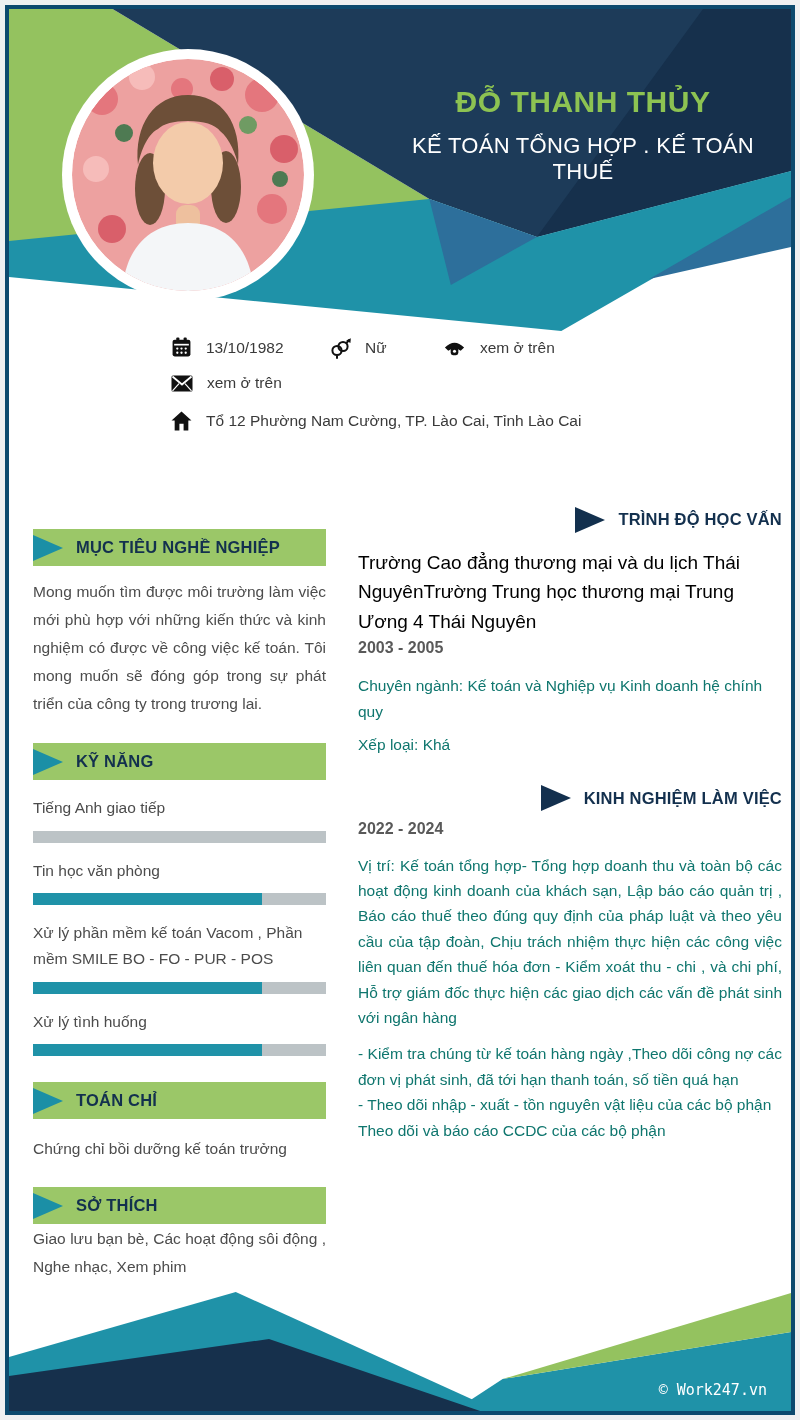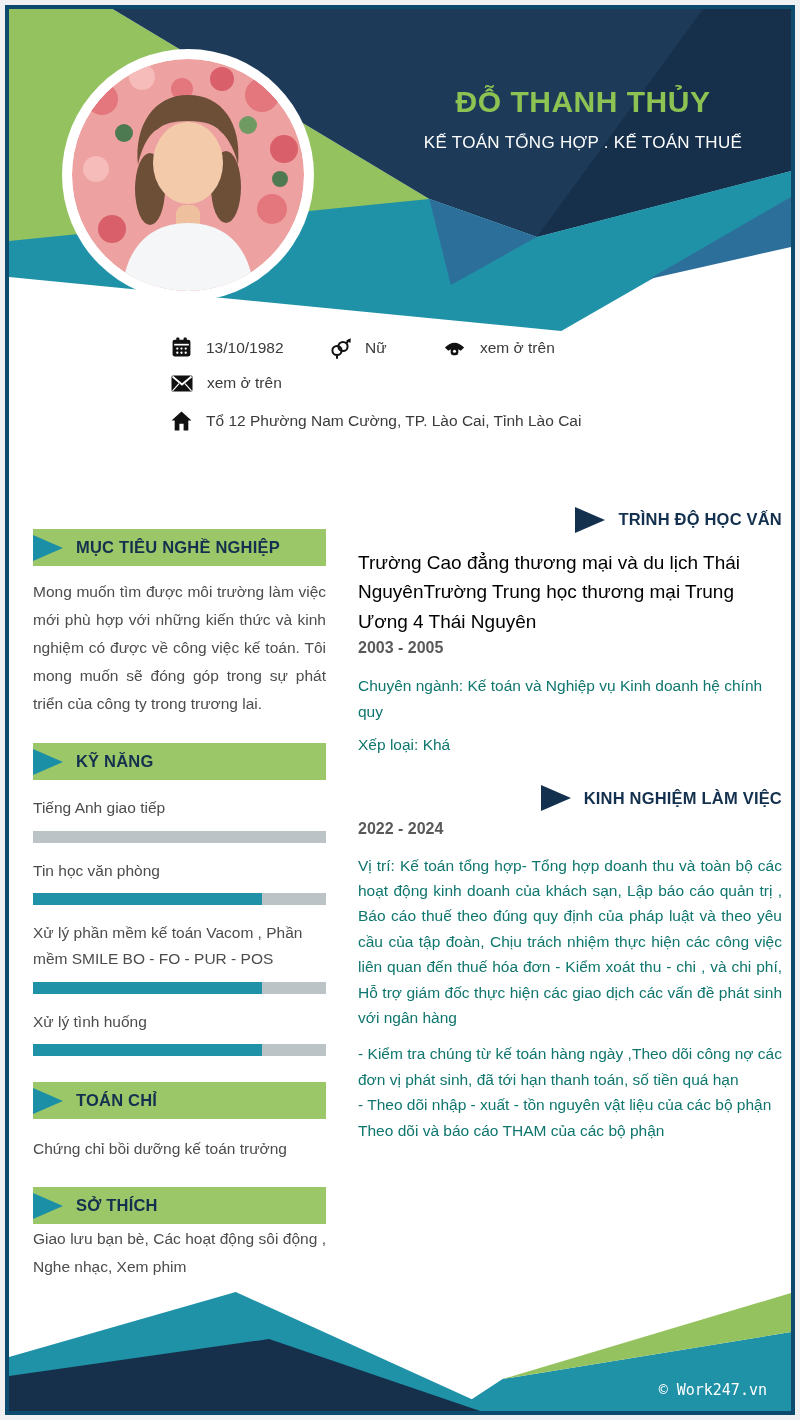--- a/index.html
+++ b/index.html
@@ -7,21 +7,21 @@
   .frame { width:800px; height:1420px; padding:5px; background:#eef0f1; }
   .card {
     position:relative; width:100%; height:100%;
     background:#ffffff; border:4px solid #0c4a6e; overflow:hidden;
     font-family:"Liberation Sans", sans-serif;
   }
   
   .hdr-svg { position:absolute; top:0; left:0; width:100%; height:460px; display:block; }
   .name-block { position:absolute; left:400px; top:76px; width:348px; text-align:center; }
   .name { font-size:30px; font-weight:bold; color:#8dc352; letter-spacing:.5px; }
-  .job-title { margin-top:14px; font-size:17px; color:#ffffff; letter-spacing:.3px; }
+  .job-title { margin-top:14px; font-size:22px; color:#ffffff; letter-spacing:.3px; }
   .avatar-ring {
     position:absolute; left:53px; top:40px; width:252px; height:252px;
     border-radius:50%; background:#ffffff;
   }
   .avatar-ring svg { position:absolute; left:10px; top:10px; width:232px; height:232px;
     border-radius:50%; display:block; }
   
   .contact { position:absolute; left:0; top:0; width:100%; font-size:15.5px; color:#3a3a3a; }
   .c-item { position:absolute; display:flex; align-items:center; gap:14px; }
   .c-item svg { display:block; }
@@ -230,21 +230,21 @@
     <p class="r-body" style="margin-top:8px;">Xếp loại: Khá</p>
 
     <div class="sec-head" style="margin-top:22px;">
       <span class="arr navy"></span>
       <span class="sec-title">KINH NGHIỆM LÀM VIỆC</span>
     </div>
     <div class="period">2022 - 2024</div>
     <p class="r-body just" style="margin-top:12px;">Vị trí: Kế toán tổng hợp- Tổng hợp doanh thu và toàn bộ các hoạt động  kinh doanh của khách sạn, Lập báo cáo quản trị , Báo cáo thuế theo đúng quy định của pháp luật và theo yêu cầu của tập đoàn, Chịu trách nhiệm thực hiện các công việc liên quan đến thuế hóa đơn - Kiểm xoát thu - chi , và chi phí, Hỗ trợ giám đốc thực hiện các giao dịch các vấn đề phát sinh với ngân hàng</p>
     <p class="r-body just" style="margin-top:11px;">- Kiểm tra chúng từ kế toán hàng ngày ,Theo dõi công nợ các đơn vị phát sinh, đã tới hạn thanh toán, số tiền quá hạn</p>
     <p class="r-body just">- Theo dõi nhập - xuất - tồn nguyên vật liệu của các bộ phận</p>
-    <p class="r-body">Theo dõi và báo cáo THAM của các bộ phận</p>
+    <p class="r-body">Theo dõi và báo cáo CCDC của các bộ phận</p>
   </div>
 
   <div class="footer">
     <svg viewBox="0 0 800 132" preserveAspectRatio="none">
       <rect width="800" height="132" fill="#ffffff"></rect>
       <polygon points="0,78 232,13 500,132 0,132" fill="#1f92a8"></polygon>
       <polygon points="505,100 800,53 800,132 455,132" fill="#1f92a8"></polygon>
       <polygon points="505,100 800,14 800,53" fill="#94c25f"></polygon>
       <polygon points="0,97 266,60 482,132 0,132" fill="#16304c"></polygon>
     </svg>

